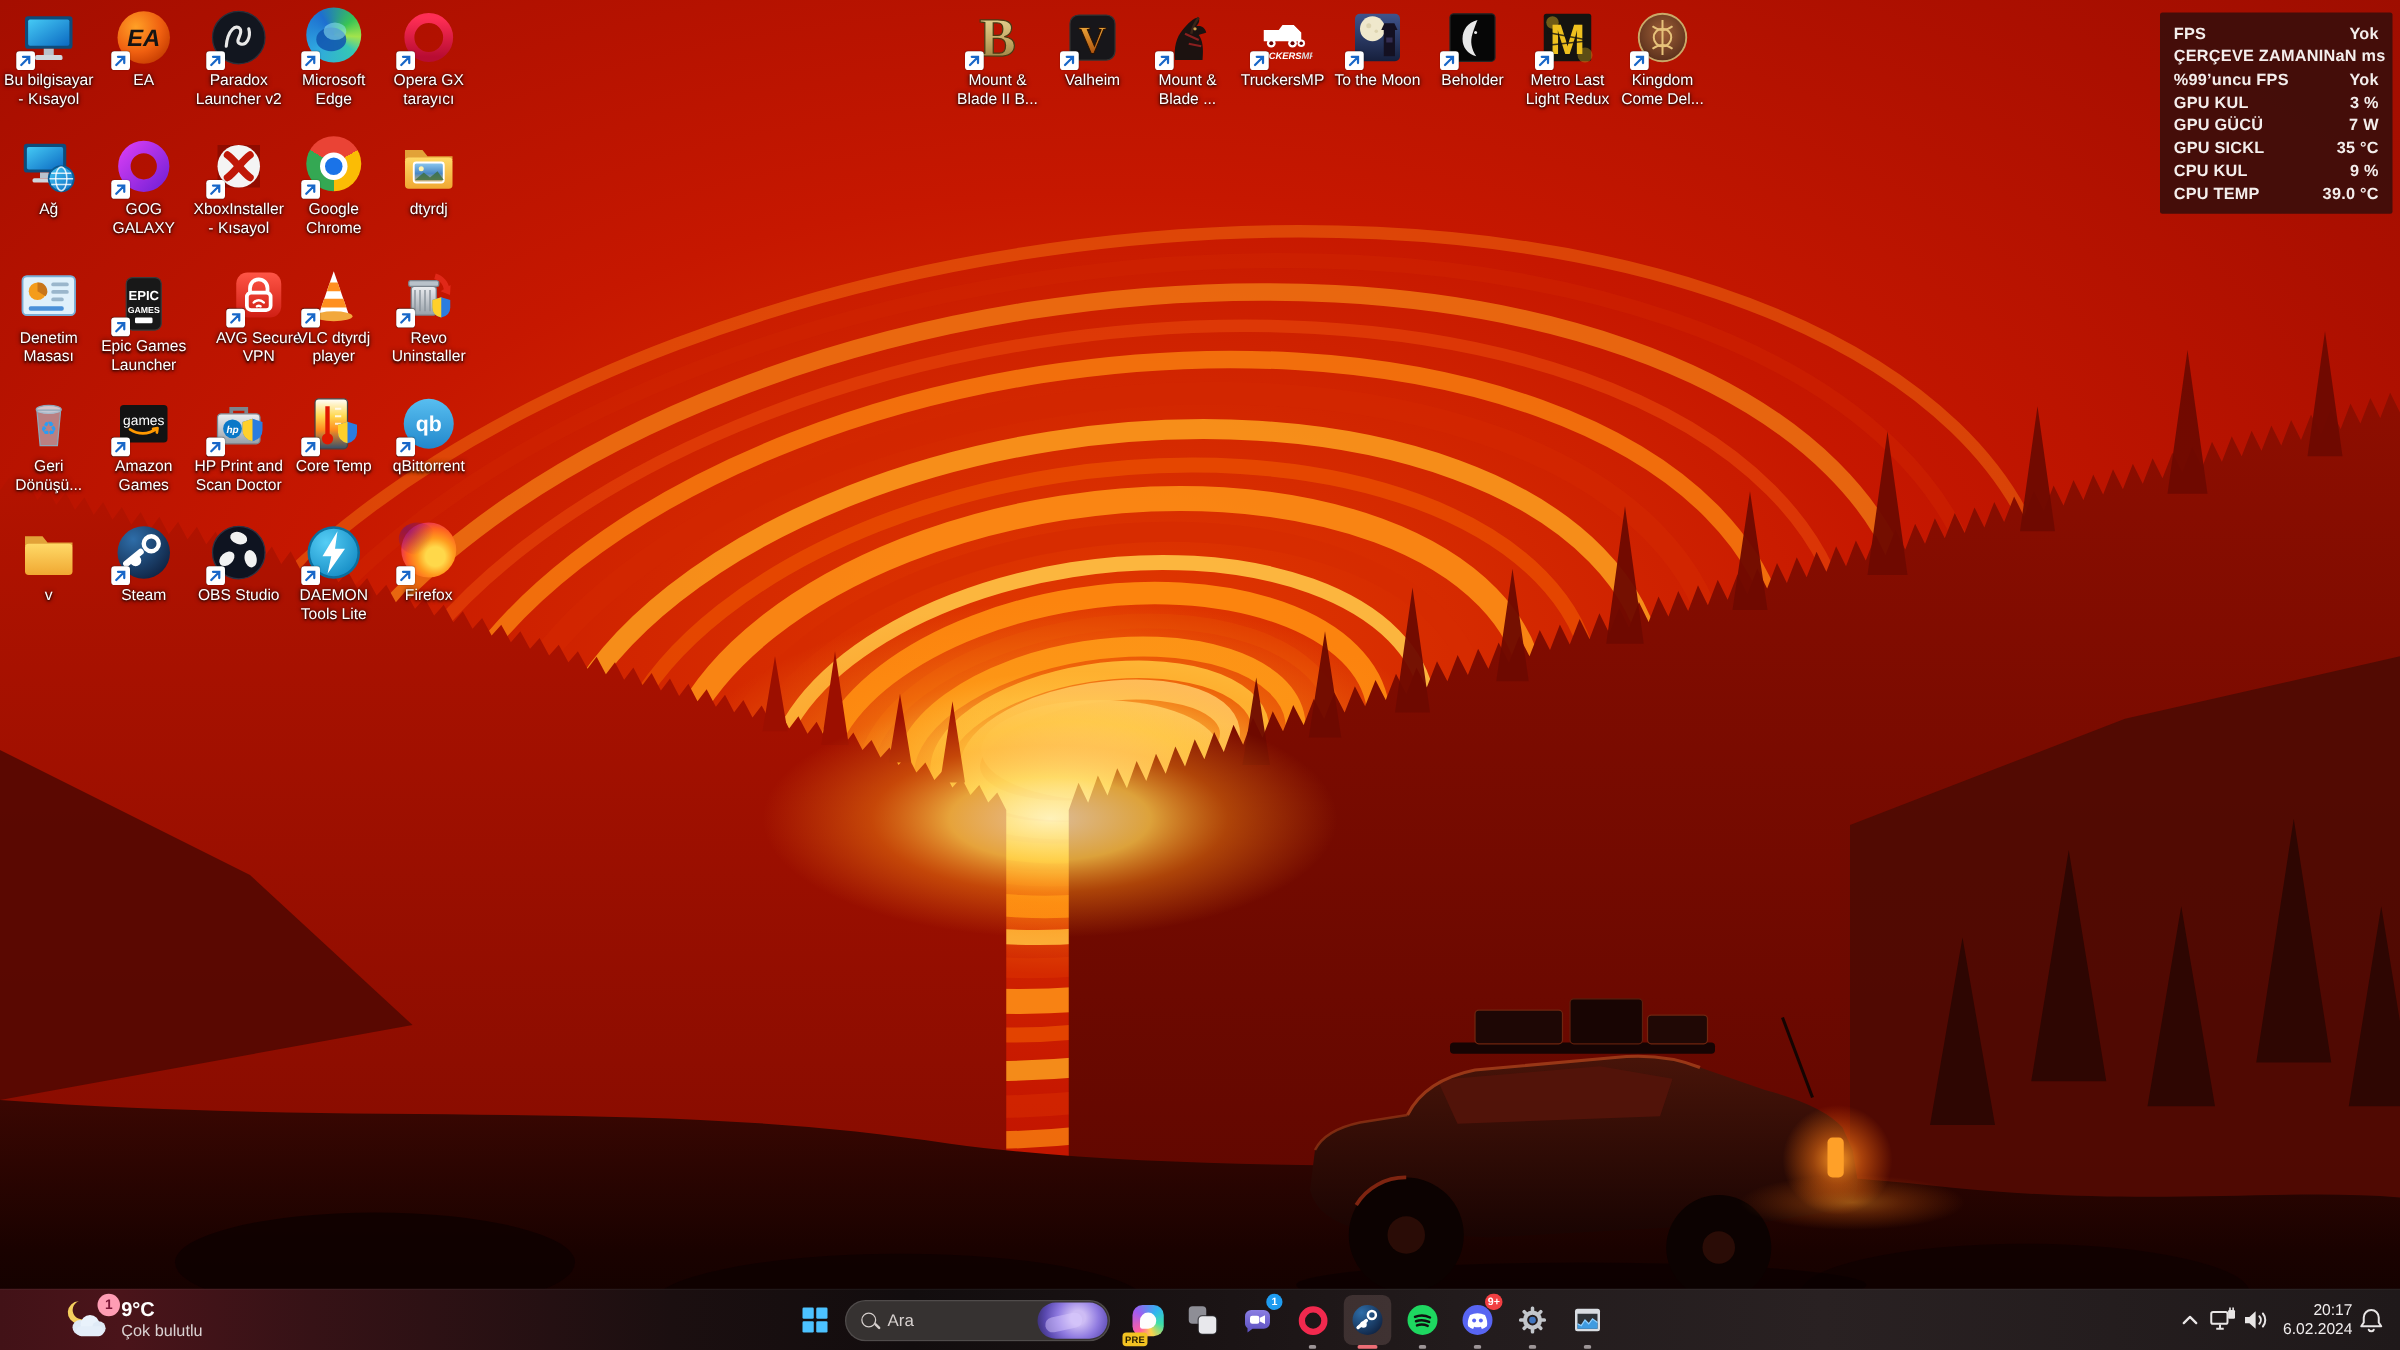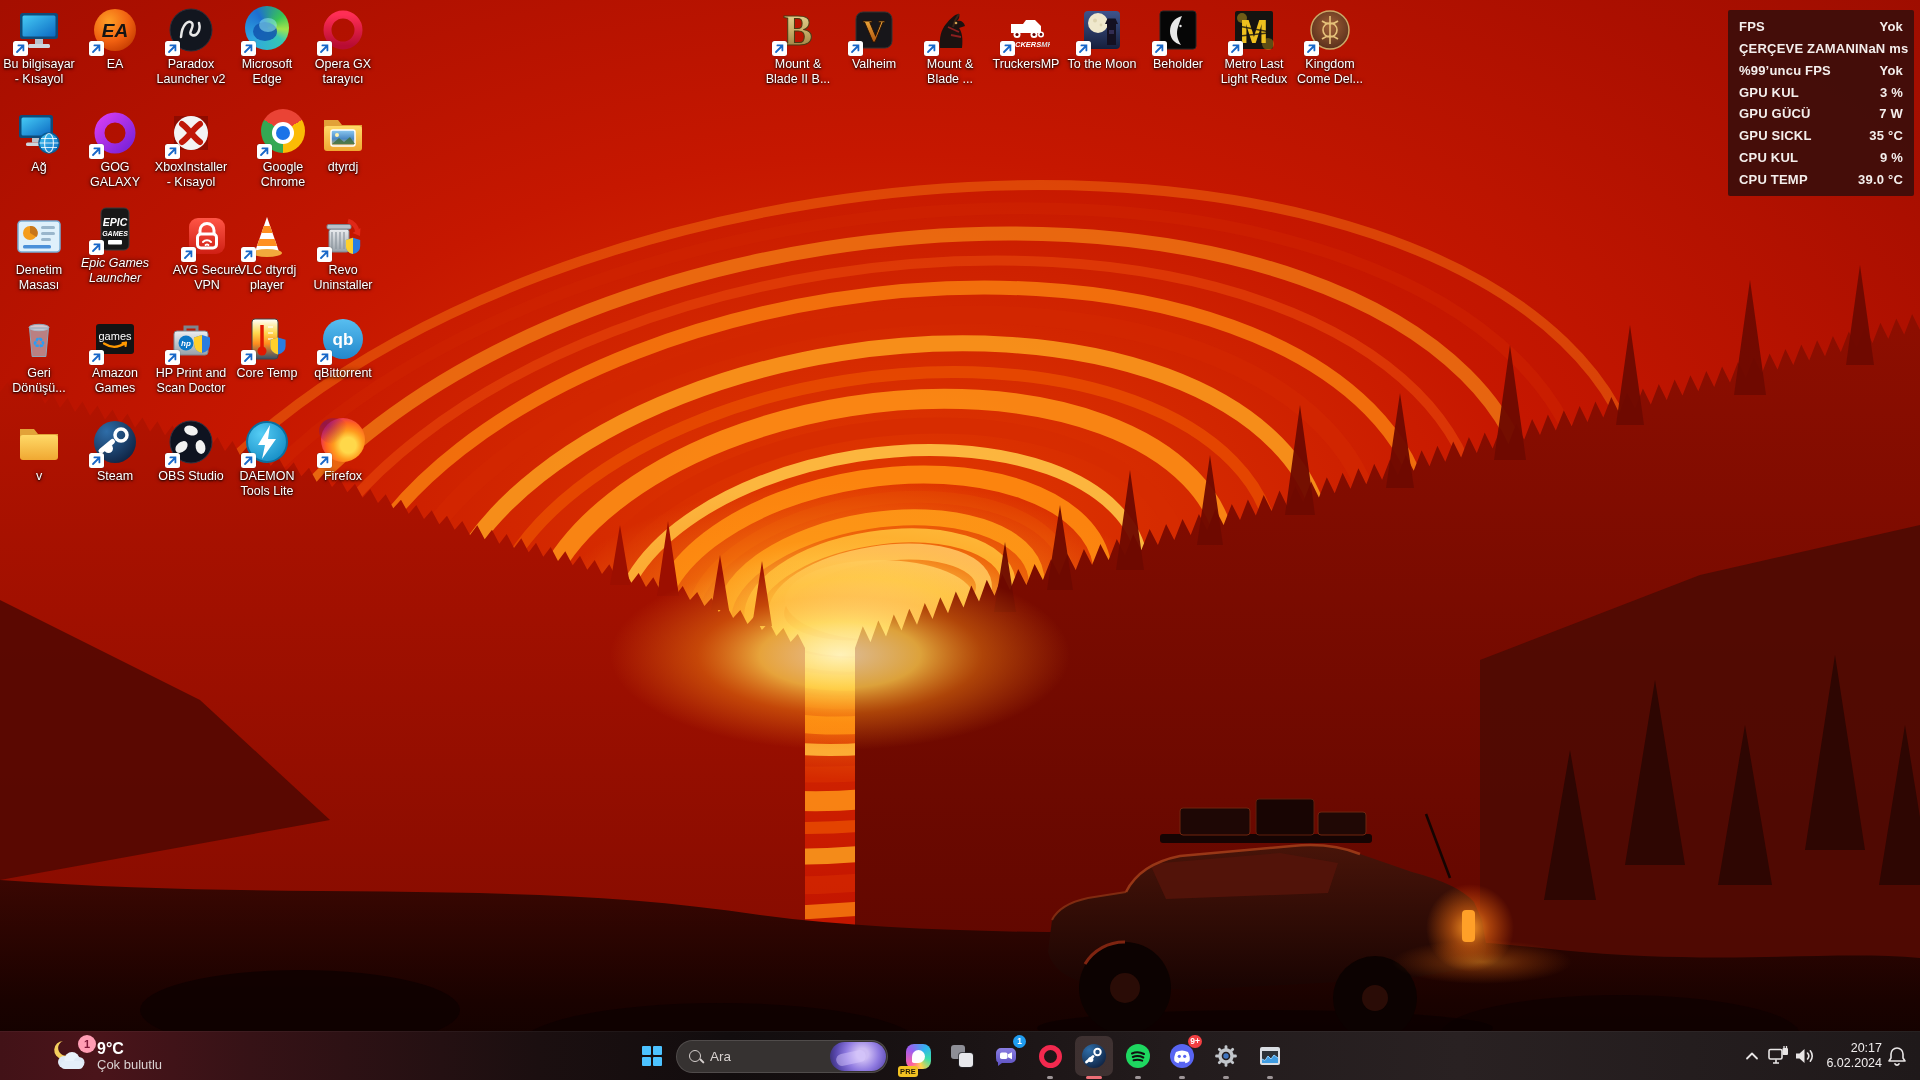--- a/index.html
+++ b/index.html
@@ -27,21 +27,21 @@
   .ic-edge{width:44px;height:44px;margin:2px;border-radius:50%;
     background:conic-gradient(from 130deg,#35c7b5,#2fa7e0 28%,#1d6fd0 55%,#38c455 78%,#a2e34c 90%,#35c7b5);}
   .ic-edge::before{content:'';position:absolute;left:10px;top:16px;width:24px;height:19px;border-radius:50%;background:#1053ae;opacity:.85;}
   .ic-edge::after{content:'';position:absolute;left:16px;top:12px;width:18px;height:14px;border-radius:50%;background:#8fe6f2;opacity:.55;}
   .ic-firefox{width:44px;height:44px;margin:2px;border-radius:50%;
     background:radial-gradient(circle at 62% 62%,#ffd84a 0 20%,#ff9c1e 38%,#ff6220 58%,#e0206a 80%,#8a1ca8 96%);}
   .ic-firefox::before{content:'';position:absolute;left:0px;top:0px;width:30px;height:26px;border-radius:50%;
     background:radial-gradient(circle at 20% 20%,rgba(110,16,120,.6),rgba(110,16,120,0) 70%);}
 
   
-  .perf{position:absolute;left:1728px;top:10px;width:186px;height:186px;background:rgba(58,13,10,.9);
+  .perf{position:absolute;left:1728px;top:10px;width:186px;height:161px;background:rgba(58,13,10,.9);
         border-radius:2px;box-sizing:border-box;padding:9px 11px;display:flex;flex-direction:column;
         justify-content:space-between;}
   .prow{display:flex;justify-content:space-between;align-items:center;}
   .pl,.pv{font-size:13px;font-weight:700;color:#f4eeec;letter-spacing:.2px;white-space:nowrap;}
 
   
   .taskbar{position:absolute;left:0;bottom:0;width:1920px;height:48px;
     background:linear-gradient(90deg,#421217 0%,#4a141a 5%,#361216 13%,#1b0f10 28%,#120d0e 38%,
                #1a1314 50%,#231c1d 62%,#292122 76%,#241d1e 88%,#1f191a 100%);
     border-top:1px solid rgba(255,255,255,.04);}
@@ -354,21 +354,21 @@
             <circle cx="24" cy="24" r="15.5" fill="none" stroke="url(#gPurp)" stroke-width="10"></circle>
           </svg>
           <span class="sc">
       <svg viewBox="0 0 15 15">
               <path d="M4,11 L10,5 M5.4,4.4 h5 v5" stroke="#1867c8" stroke-width="1.8" fill="none" stroke-linecap="round"></path>
             </svg>
           </span>
         </div>
       <div class="lbl">GOG GALAXY</div>
       </div>
-      <div class="dcell" style="left:76px;top:201px;font-style:italic;">
+      <div class="dcell" style="left:76px;top:215px;">
       <div class="ico">
           <svg viewBox="0 0 48 48">
             <rect x="10" y="3" width="28" height="42" rx="5" fill="#181818" stroke="#3a3a3a"></rect>
     <text x="24" y="21" font-size="10.5" font-weight="800" text-anchor="middle" fill="#fff">EPIC</text>
     <text x="24" y="31" font-size="7" font-weight="700" text-anchor="middle" fill="#fff">GAMES</text>
     <rect x="17" y="35" width="14" height="4.5" rx="1" fill="#fff"></rect>
           </svg>
           <span class="sc">
       <svg viewBox="0 0 15 15">
               <path d="M4,11 L10,5 M5.4,4.4 h5 v5" stroke="#1867c8" stroke-width="1.8" fill="none" stroke-linecap="round"></path>
@@ -497,21 +497,21 @@
             <div class="ic-edge"></div>
           </div>
           <span class="sc">
       <svg viewBox="0 0 15 15">
               <path d="M4,11 L10,5 M5.4,4.4 h5 v5" stroke="#1867c8" stroke-width="1.8" fill="none" stroke-linecap="round"></path>
             </svg>
           </span>
         </div>
       <div class="lbl">Microsoft Edge</div>
       </div>
-      <div class="dcell" style="left:244px;top:105px;">
+      <div class="dcell" style="left:228px;top:105px;">
       <div class="ico">
           <div class="cdiv">
             <div class="ic-chrome"></div>
           </div>
           <span class="sc">
       <svg viewBox="0 0 15 15">
               <path d="M4,11 L10,5 M5.4,4.4 h5 v5" stroke="#1867c8" stroke-width="1.8" fill="none" stroke-linecap="round"></path>
             </svg>
           </span>
         </div>

